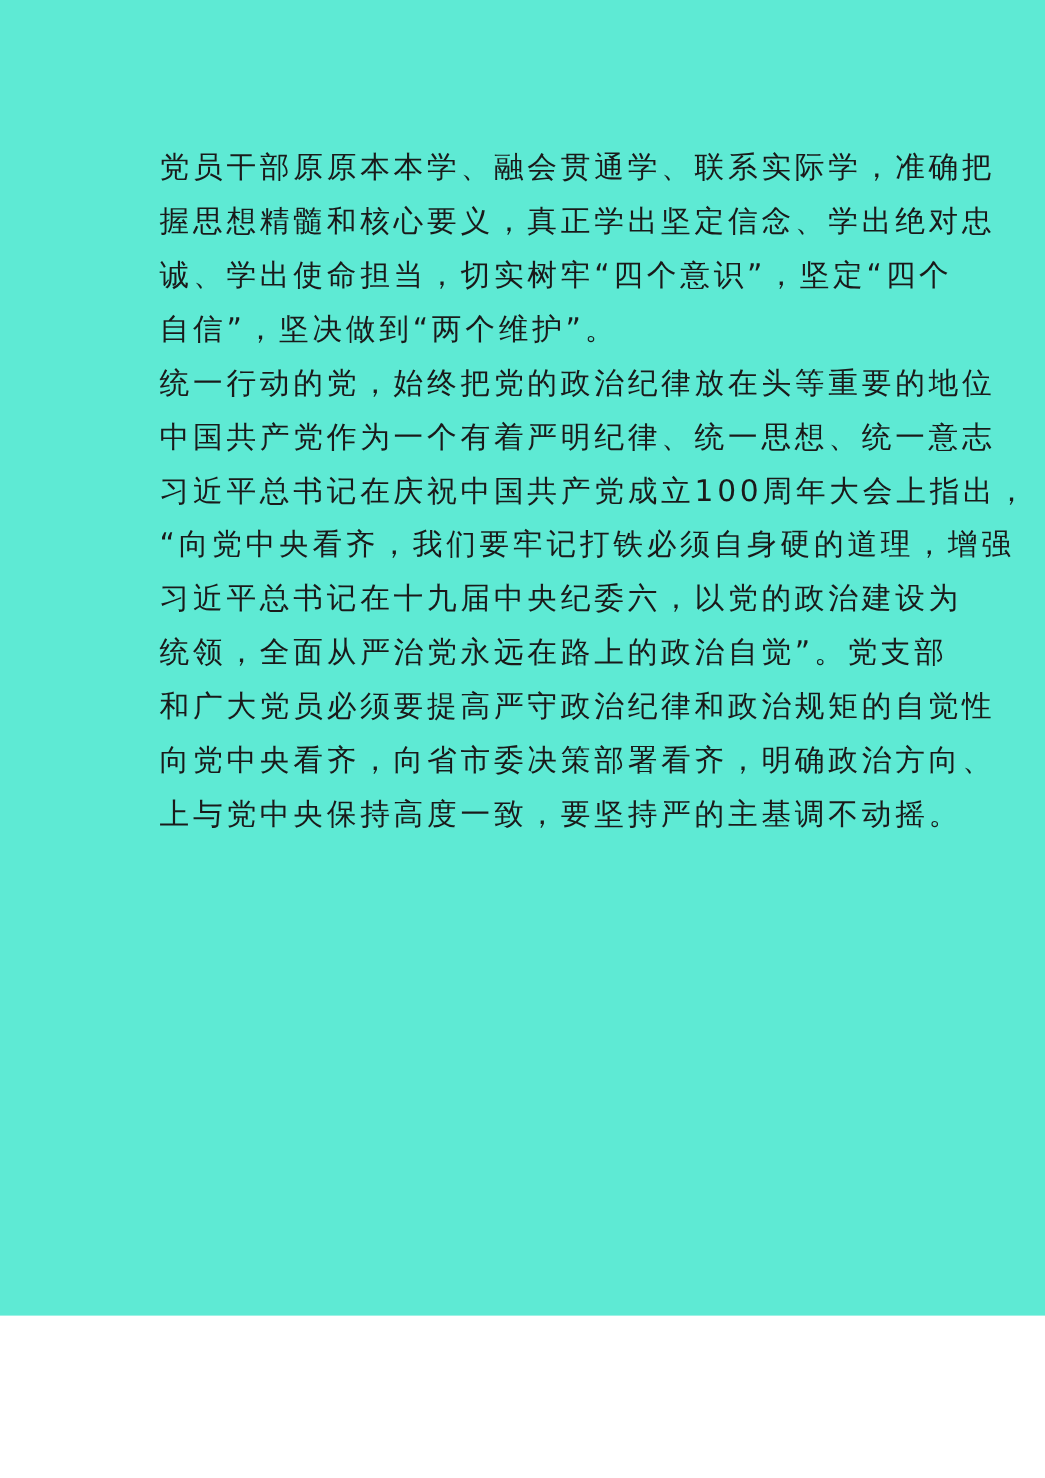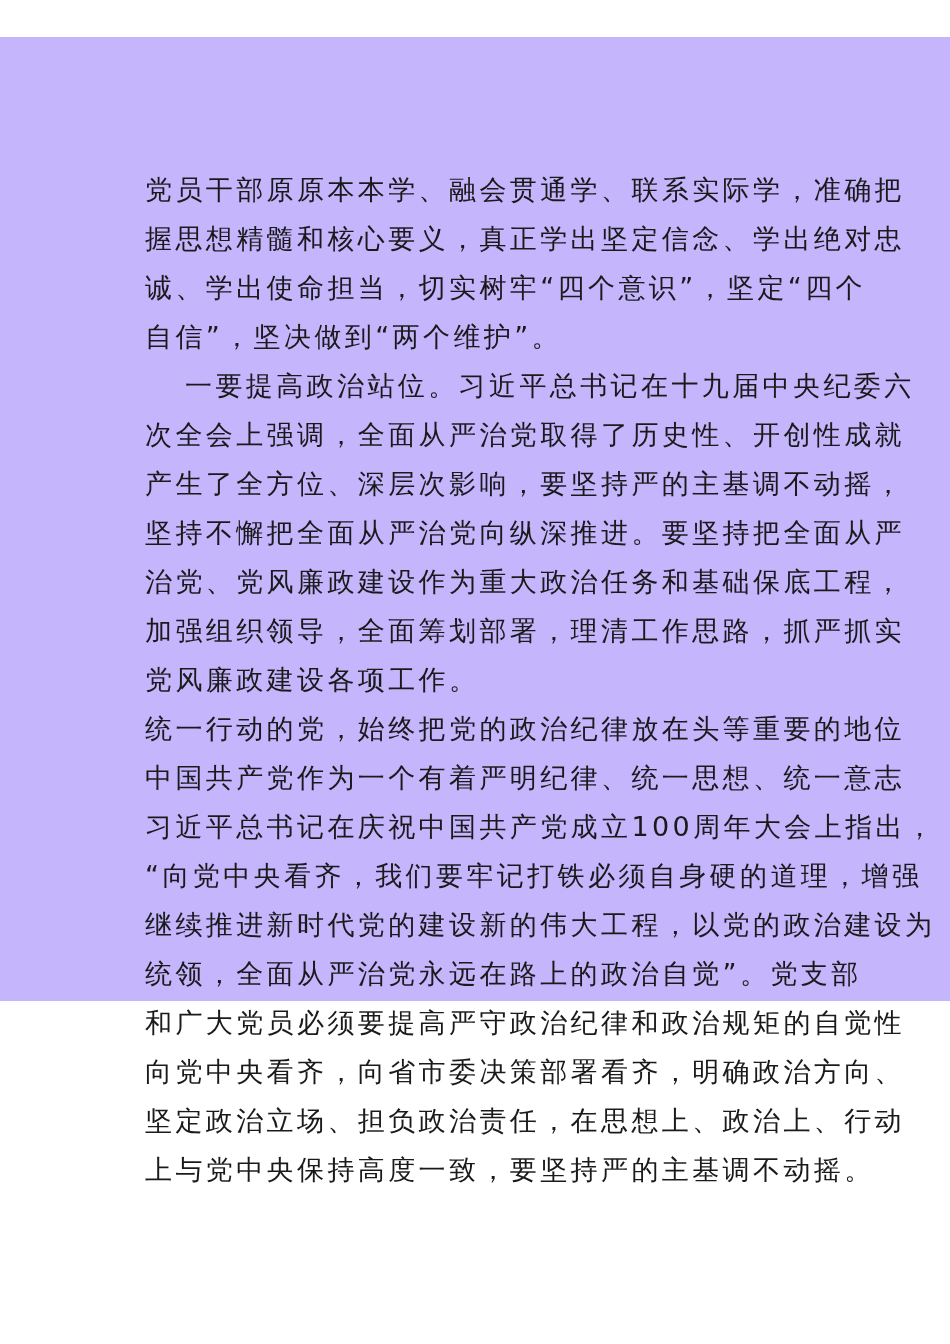--- a/index.html
+++ b/index.html
@@ -13,23 +13,22 @@
       position: relative;
       overflow: hidden;
       font-family: "DejaVu Sans", "Liberation Sans", sans-serif;
       color: #1a1a1a;
     }
     .page {
       position: absolute;
       left: 0;
       top: 0;
       width: 950px;
-      height: 964px;
-      background: #c4b5fd;
-      margin-top: 37px;
+      height: 1196px;
+      background: #5eead4;
     }
     .content {
       position: absolute;
       left: 145px;
       top: 128px;
       width: 670px;
     }
     .line {
       height: 49px;
       line-height: 49px;
@@ -48,37 +47,27 @@
 <div class="page">
   <div class="content">
 
     <div class="paragraph">
       <div class="line">党员干部原原本本学、融会贯通学、联系实际学，准确把</div>
       <div class="line">握思想精髓和核心要义，真正学出坚定信念、学出绝对忠</div>
       <div class="line">诚、学出使命担当，切实树牢“四个意识”，坚定“四个</div>
       <div class="line">自信”，坚决做到“两个维护”。</div>
     </div>
 
-    <div class="paragraph">
-      <div class="line indent">一要提高政治站位。习近平总书记在十九届中央纪委六</div>
-      <div class="line">次全会上强调，全面从严治党取得了历史性、开创性成就</div>
-      <div class="line">产生了全方位、深层次影响，要坚持严的主基调不动摇，</div>
-      <div class="line">坚持不懈把全面从严治党向纵深推进。要坚持把全面从严</div>
-      <div class="line">治党、党风廉政建设作为重大政治任务和基础保底工程，</div>
-      <div class="line">加强组织领导，全面筹划部署，理清工作思路，抓严抓实</div>
-      <div class="line">党风廉政建设各项工作。</div>
-    </div>
 
     <div class="paragraph">
       <div class="line">统一行动的党，始终把党的政治纪律放在头等重要的地位</div>
       <div class="line">中国共产党作为一个有着严明纪律、统一思想、统一意志</div>
       <div class="line">习近平总书记在庆祝中国共产党成立100周年大会上指出，</div>
       <div class="line">“向党中央看齐，我们要牢记打铁必须自身硬的道理，增强</div>
-      <div class="line">继续推进新时代党的建设新的伟大工程，以党的政治建设为</div>
+      <div class="line">习近平总书记在十九届中央纪委六，以党的政治建设为</div>
       <div class="line">统领，全面从严治党永远在路上的政治自觉”。党支部</div>
       <div class="line">和广大党员必须要提高严守政治纪律和政治规矩的自觉性</div>
       <div class="line">向党中央看齐，向省市委决策部署看齐，明确政治方向、</div>
-      <div class="line">坚定政治立场、担负政治责任，在思想上、政治上、行动</div>
       <div class="line">上与党中央保持高度一致，要坚持严的主基调不动摇。</div>
     </div>
 
   </div>
 </div>
 
 </body></html>

